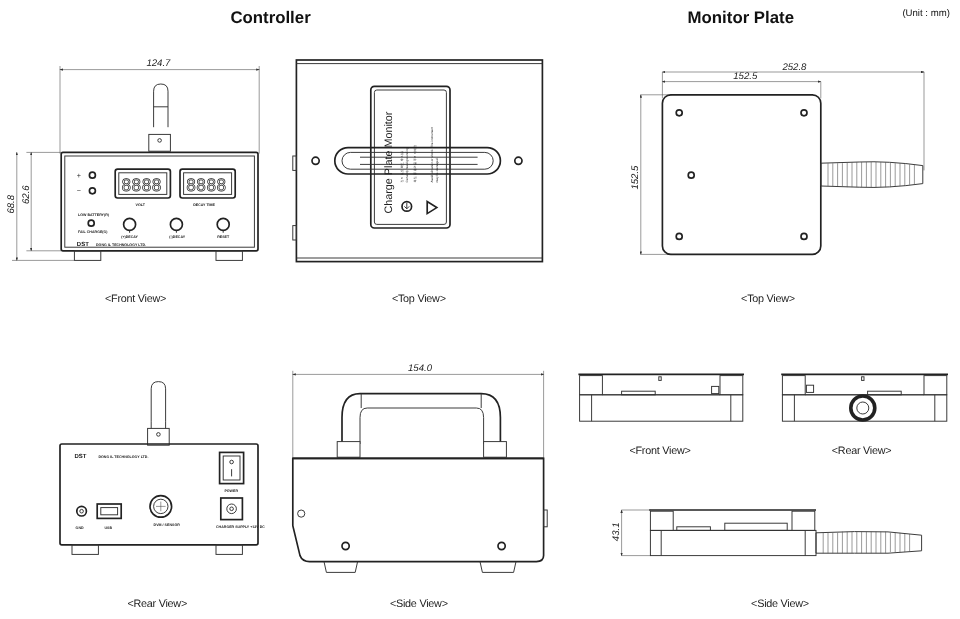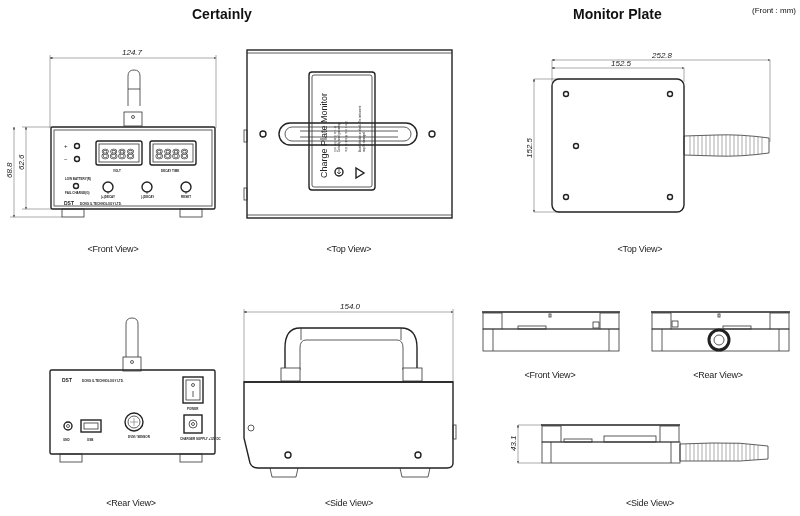--- a/index.html
+++ b/index.html
@@ -13,23 +13,23 @@
     .dim { font-size: 8px; font-style: italic; }
     .tiny { font-size: 3px; font-weight: bold; }
     .ln { stroke: #333; fill: none; stroke-width: 0.8; }
     .lnb { stroke: #222; fill: none; stroke-width: 1.4; }
     .thin { stroke: #555; fill: none; stroke-width: 0.5; }
     .fillw { fill: #fff; stroke: #333; stroke-width: 0.8; }
   </style>
 </head>
 <body>
 
-<div class="title" style="left:192px; top:6px;">Certainly</div>
+<div class="title" style="left:192px; top:6px;">Controller</div>
 <div class="title" style="left:573px; top:6px;">Monitor Plate</div>
-<div class="unit" style="left:752px; top:6px;">(Front : mm)</div>
+<div class="unit" style="left:752px; top:6px;">(Unit : mm)</div>
 
 <svg class="drawing" viewBox="0 0 800 516" xmlns="http://www.w3.org/2000/svg">
   <defs>
     <marker id="arr" markerWidth="6" markerHeight="4" refX="5" refY="2" orient="auto">
       <path d="M0,0 L6,2 L0,4 z" fill="#333"></path>
     </marker>
     <marker id="arrs" markerWidth="6" markerHeight="4" refX="1" refY="2" orient="auto">
       <path d="M6,0 L0,2 L6,4 z" fill="#333"></path>
     </marker>
   </defs>

